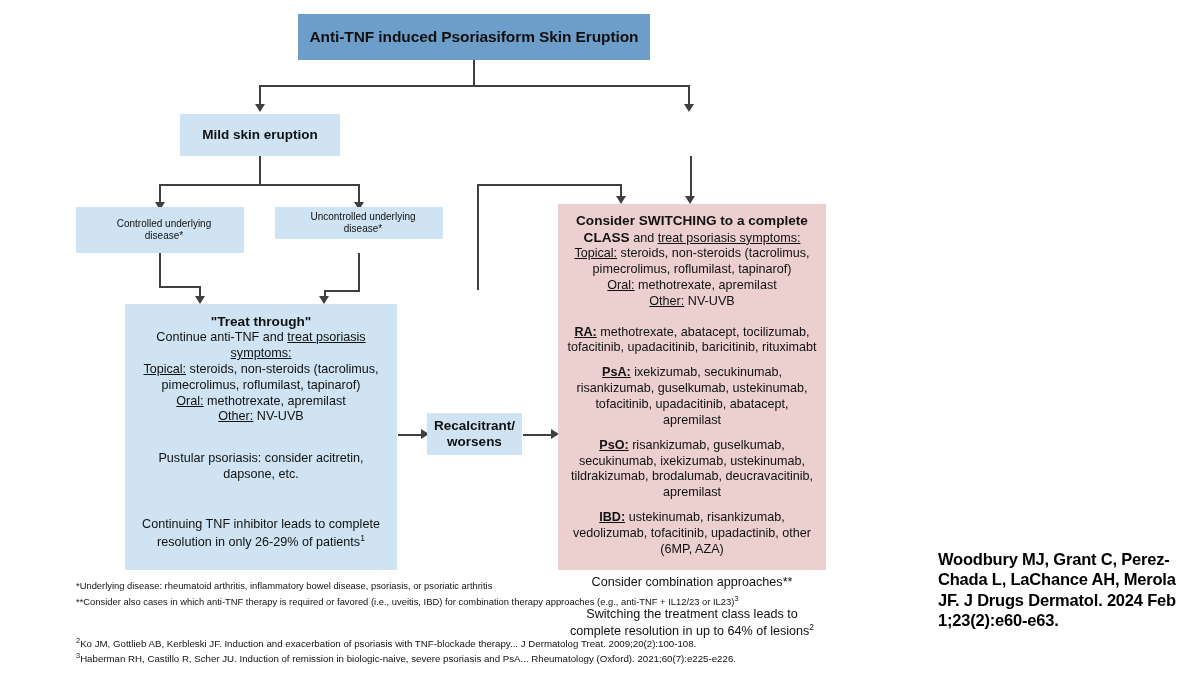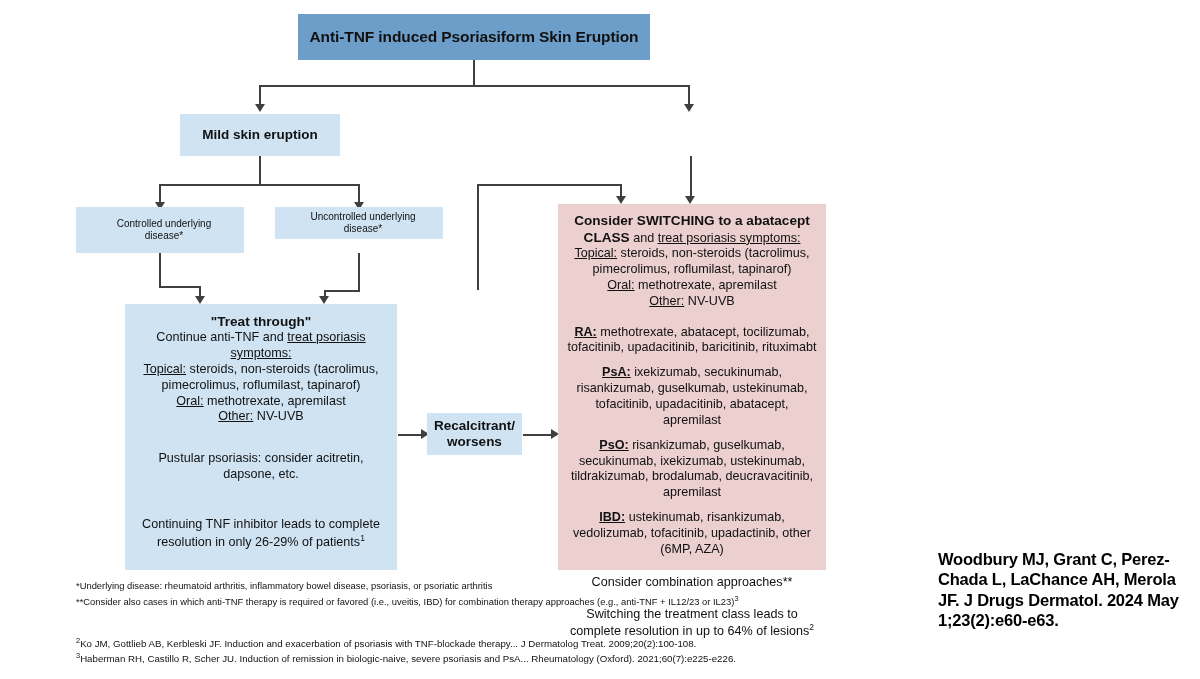--- a/index.html
+++ b/index.html
@@ -205,21 +205,21 @@
   <div class="box blue-light recal" style="left:427px; top:413px; width:95px; height:42px;">
     <span>Recalcitrant/</span>
     <span>worsens</span>
   </div>
 
   <div class="ln hline" style="left:523px; top:434px; width:32px; height:1.6px;"></div>
   <div class="arrow-r" style="left:551px; top:429px;"></div>
 
   <div class="bigbox pink" style="left:558px; top:204px; width:268px; height:366px;">
     <div class="pinkhd">
-      <span>Consider SWITCHING</span><span style="font-weight:bold;"> to a abatacept </span><span>CLASS</span><span style="font-weight:normal; font-size:12.6px;"> and </span><span class="u" style="font-weight:normal; font-size:12.6px;">treat psoriasis symptoms:</span>
+      <span>Consider SWITCHING</span><span style="font-weight:bold;"> to a complete </span><span>CLASS</span><span style="font-weight:normal; font-size:12.6px;"> and </span><span class="u" style="font-weight:normal; font-size:12.6px;">treat psoriasis symptoms:</span>
     </div>
     <div>
       <span class="u">Topical:</span><span> steroids, non-steroids (tacrolimus, pimecrolimus, roflumilast, tapinarof)</span>
     </div>
     <div>
       <span class="u">Oral:</span><span> methotrexate, apremilast</span>
     </div>
     <div>
       <span class="u">Other:</span><span> NV-UVB</span>
     </div>
@@ -248,15 +248,15 @@
     <span>**Consider also cases in which anti-TNF therapy is required or favored (i.e., uveitis, IBD) for combination therapy approaches (e.g., anti-TNF + IL12/23 or IL23)</span><span class="num" style="font-size:7.4px; vertical-align:super;">3</span>
   </div>
 
   <div class="refs" style="left:76px; top:635px;">
     <span class="num">2</span><span>Ko JM, Gottlieb AB, Kerbleski JF. Induction and exacerbation of psoriasis with TNF-blockade therapy... J Dermatolog Treat. 2009;20(2):100-108.</span>
   </div>
   <div class="refs" style="left:76px; top:650px;">
     <span class="num">3</span><span>Haberman RH, Castillo R, Scher JU. Induction of remission in biologic-naive, severe psoriasis and PsA... Rheumatology (Oxford). 2021;60(7):e225-e226.</span>
   </div>
 
-  <div class="citation" style="left:938px; top:549px; width:250px;">Woodbury MJ, Grant C, Perez-Chada L, LaChance AH, Merola JF. J Drugs Dermatol. 2024 May 1;23(2):e60-e63.</div>
+  <div class="citation" style="left:938px; top:549px; width:250px;">Woodbury MJ, Grant C, Perez-Chada L, LaChance AH, Merola JF. J Drugs Dermatol. 2024 Feb 1;23(2):e60-e63.</div>
 
 </div>
 
 </body></html>

